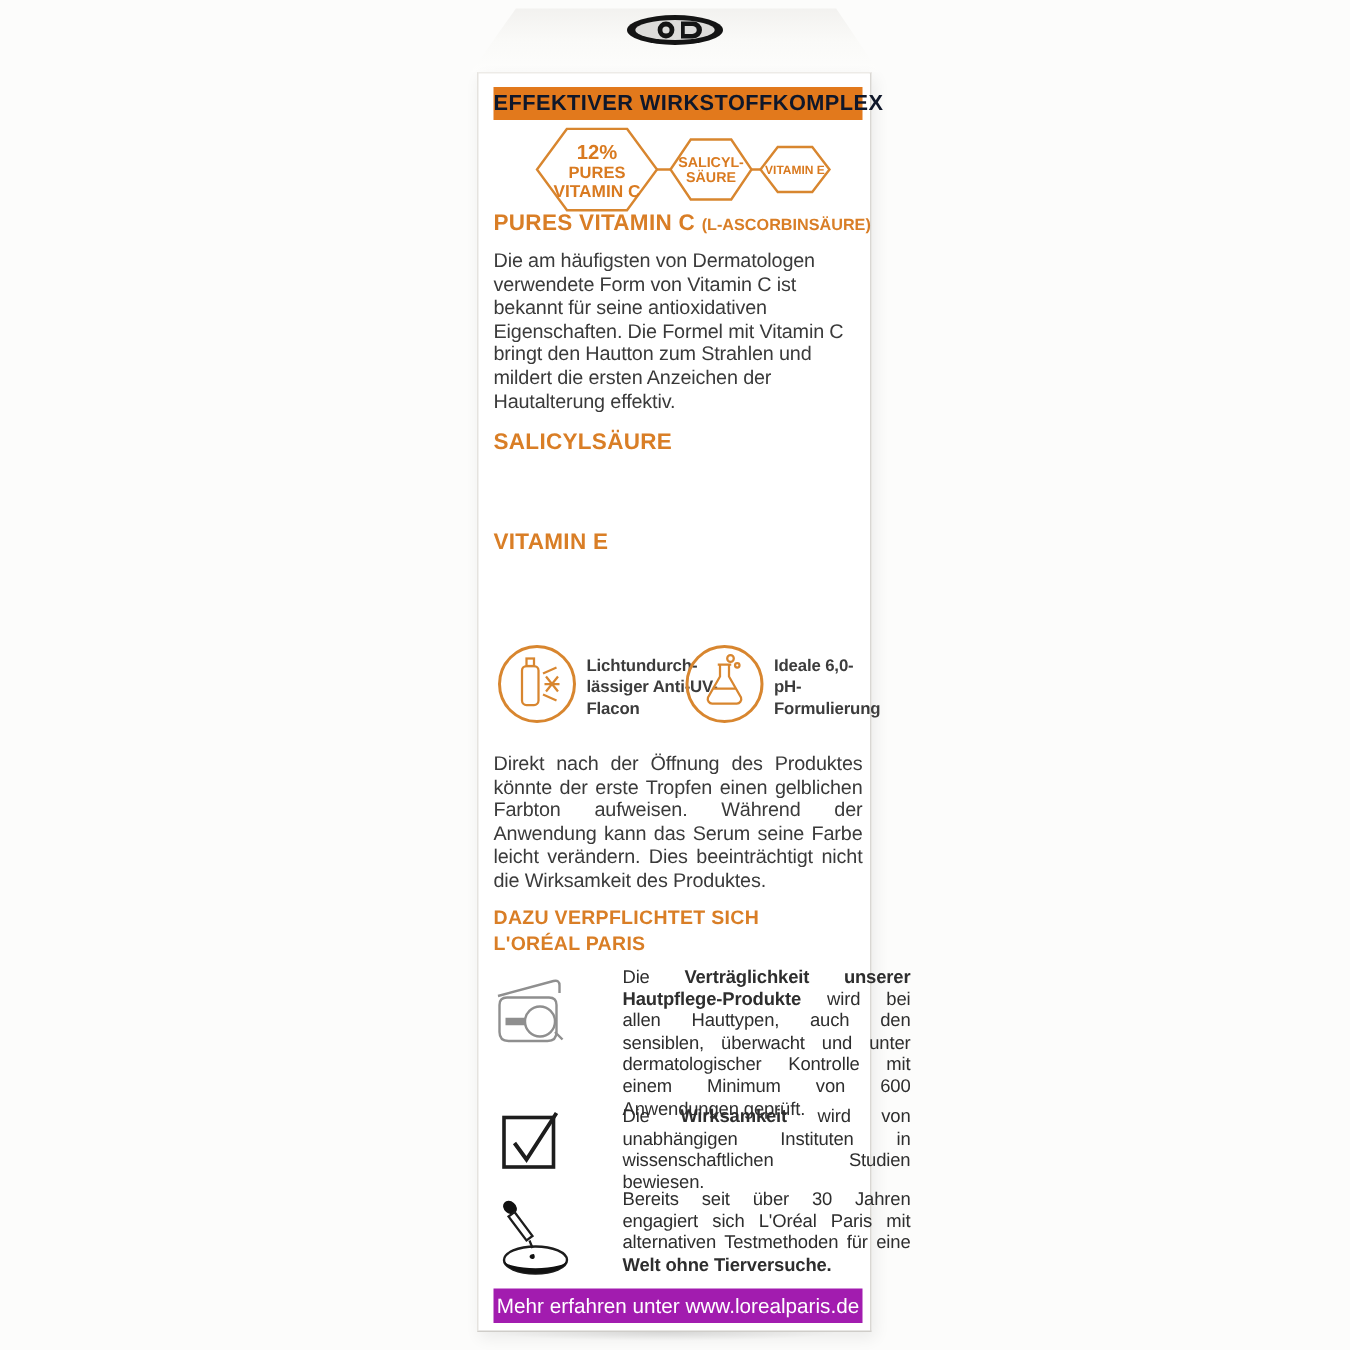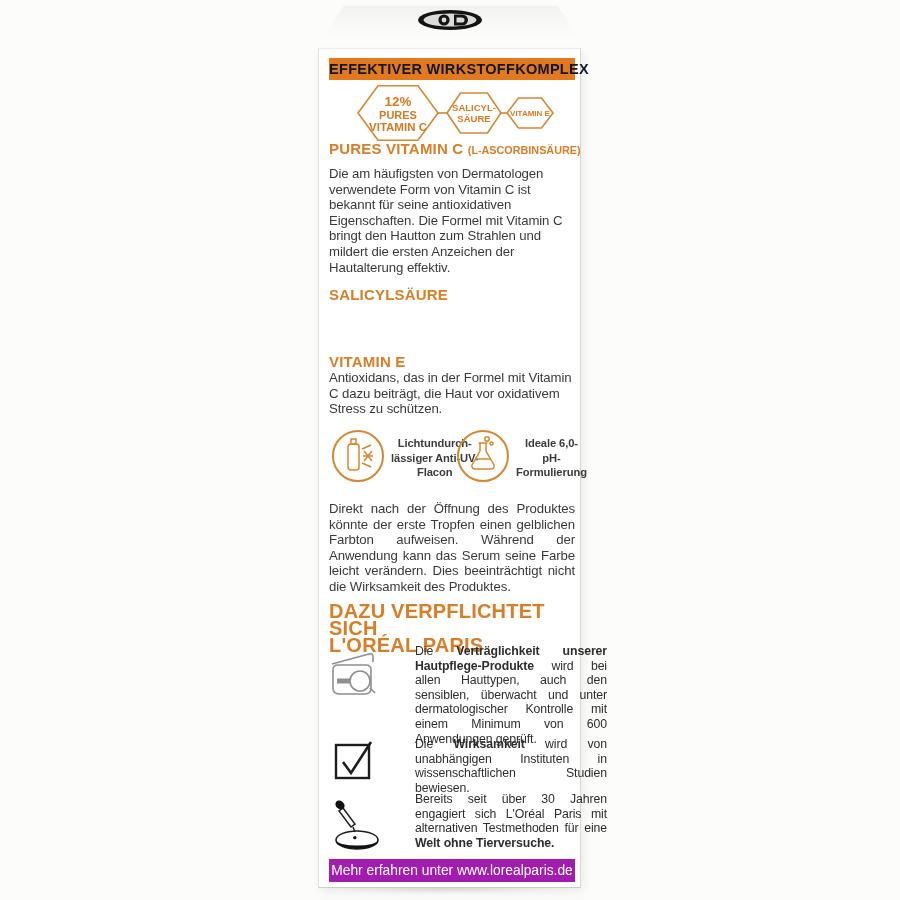--- a/index.html
+++ b/index.html
@@ -45,26 +45,26 @@
   .sec-h .sub{font-size:10.8px;letter-spacing:0;}
   .h1{top:91px;} .h2{top:237px;} .h3{top:304px;}
 
   .body-p{
     position:absolute;left:10px;width:246px;
     font-size:13.2px;line-height:15.6px;color:#3a3a3a;letter-spacing:-0.1px;
   }
   .b1{top:117px;} .b2{top:255px;} .b3{top:321px;}
   .note{top:452px;text-align:justify;}
 
-  .iconrow{position:absolute;left:10px;top:380px;width:246px;height:60px;text-align:center;}
+  .iconrow{position:absolute;left:10px;top:380px;width:246px;height:60px;}
   .feat{position:absolute;top:0;display:flex;align-items:center;}
   .feat1{left:2px;} .feat2{left:127px;}
   .feat .lbl{margin-left:6px;font-size:11.2px;line-height:14.5px;font-weight:bold;color:#3c3c3c;letter-spacing:-0.1px;}
 
-  .c-head{position:absolute;left:10px;top:554px;font-size:20px;line-height:17px;font-weight:bold;color:#d97e26;letter-spacing:.2px;}
+  .c-head{position:absolute;left:10px;top:554px;font-size:13px;line-height:17px;font-weight:bold;color:#d97e26;letter-spacing:.2px;}
 
   .commit{position:absolute;left:8px;width:250px;}
   .commit .ic{position:absolute;left:2px;top:2px;}
   .commit .txt{
     margin-left:88px;width:192px;
     font-size:12.3px;line-height:14.6px;color:#2e2e2e;
     text-align:justify;letter-spacing:-0.1px;
   }
   .ci1{top:595px;} .ci2{top:688px;} .ci3{top:743px;}
 
@@ -115,21 +115,20 @@
 
     <div class="sec-h h1">
       <span>PURES VITAMIN C</span>
       <span class="sub">(L-ASCORBINSÄURE)</span>
     </div>
     <div class="body-p b1">Die am häufigsten von Dermatologen verwendete Form von Vitamin C ist bekannt für seine antioxidativen Eigenschaften. Die Formel mit Vitamin C bringt den Hautton zum Strahlen und mildert die ersten Anzeichen der Hautalterung effektiv.</div>
 
     <div class="sec-h h2">SALICYLSÄURE</div>
 
     <div class="sec-h h3">VITAMIN E</div>
-    <div class="body-p b3">Antioxidans, das in der Formel mit Vitamin C dazu beiträgt, die Haut vor oxidativem Stress zu schützen.</div>
 
     <div class="iconrow">
       <div class="feat feat1">
         <span>
           <svg width="54" height="54" viewBox="0 0 54 54">
             <circle cx="27" cy="27" r="25" fill="none" stroke="#d8862f" stroke-width="2"></circle>
             <g stroke="#d8862f" stroke-width="1.5" fill="none">
               <rect x="17" y="15" width="11" height="26" rx="3"></rect>
               <rect x="20" y="10" width="5" height="5"></rect>
               <line x1="31" y1="20" x2="40" y2="16"></line>

